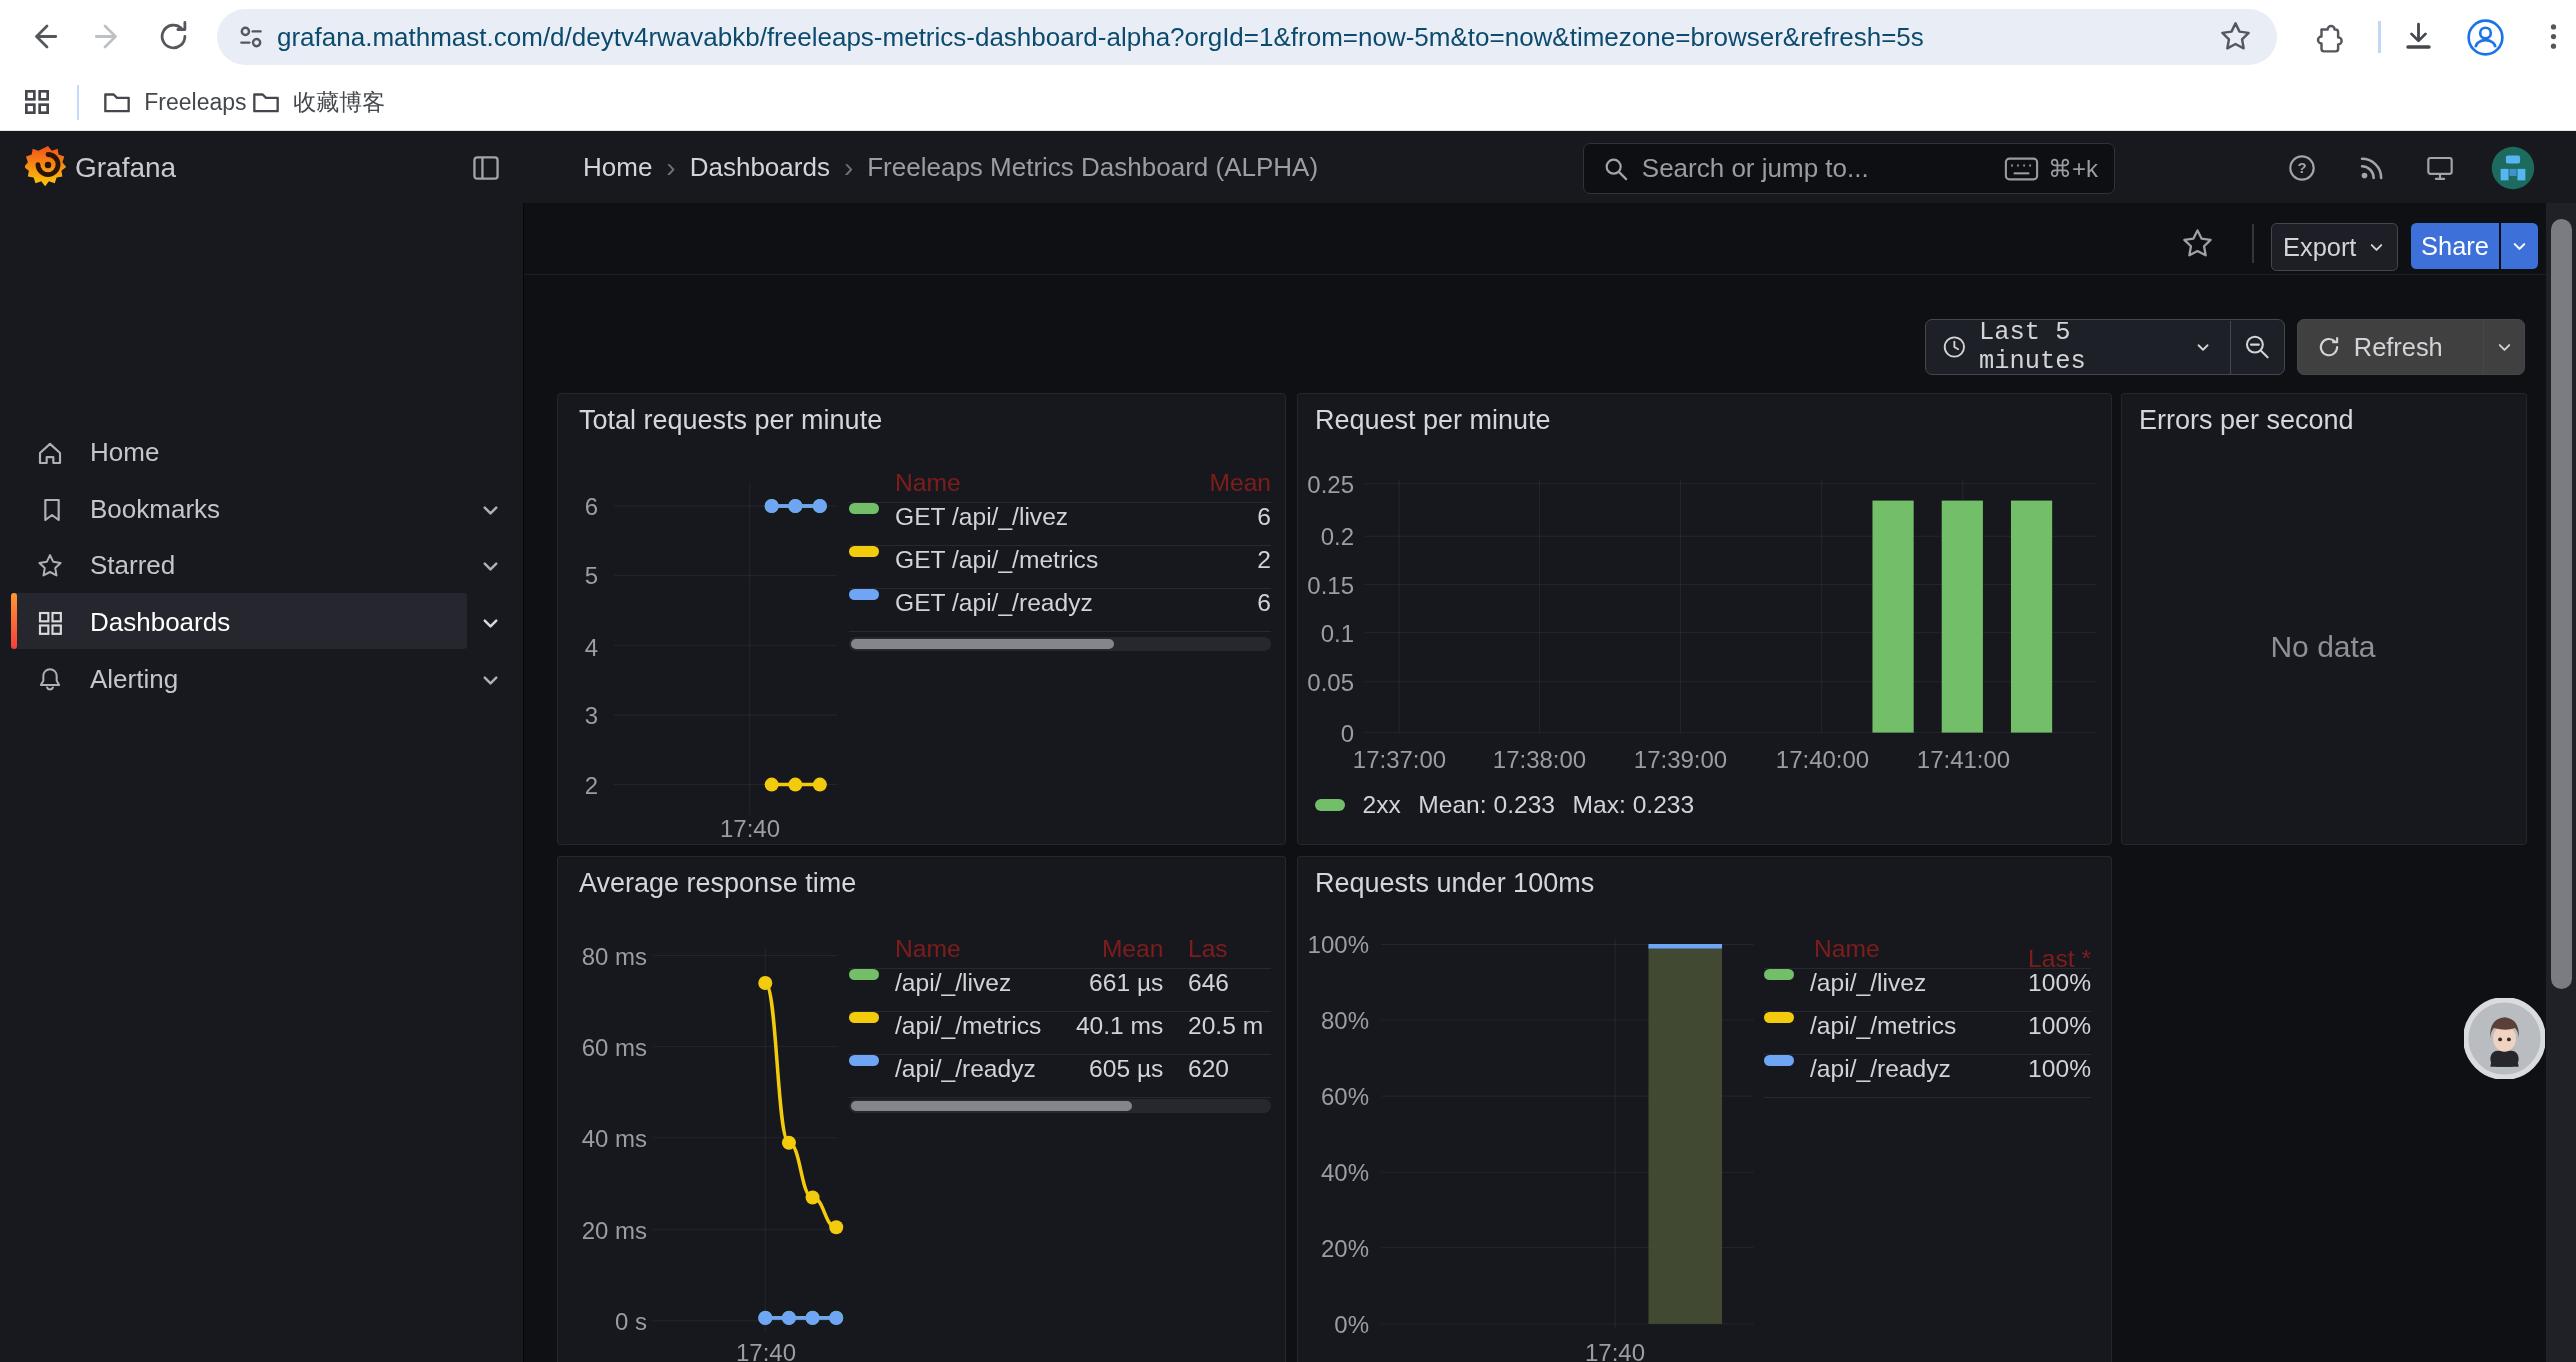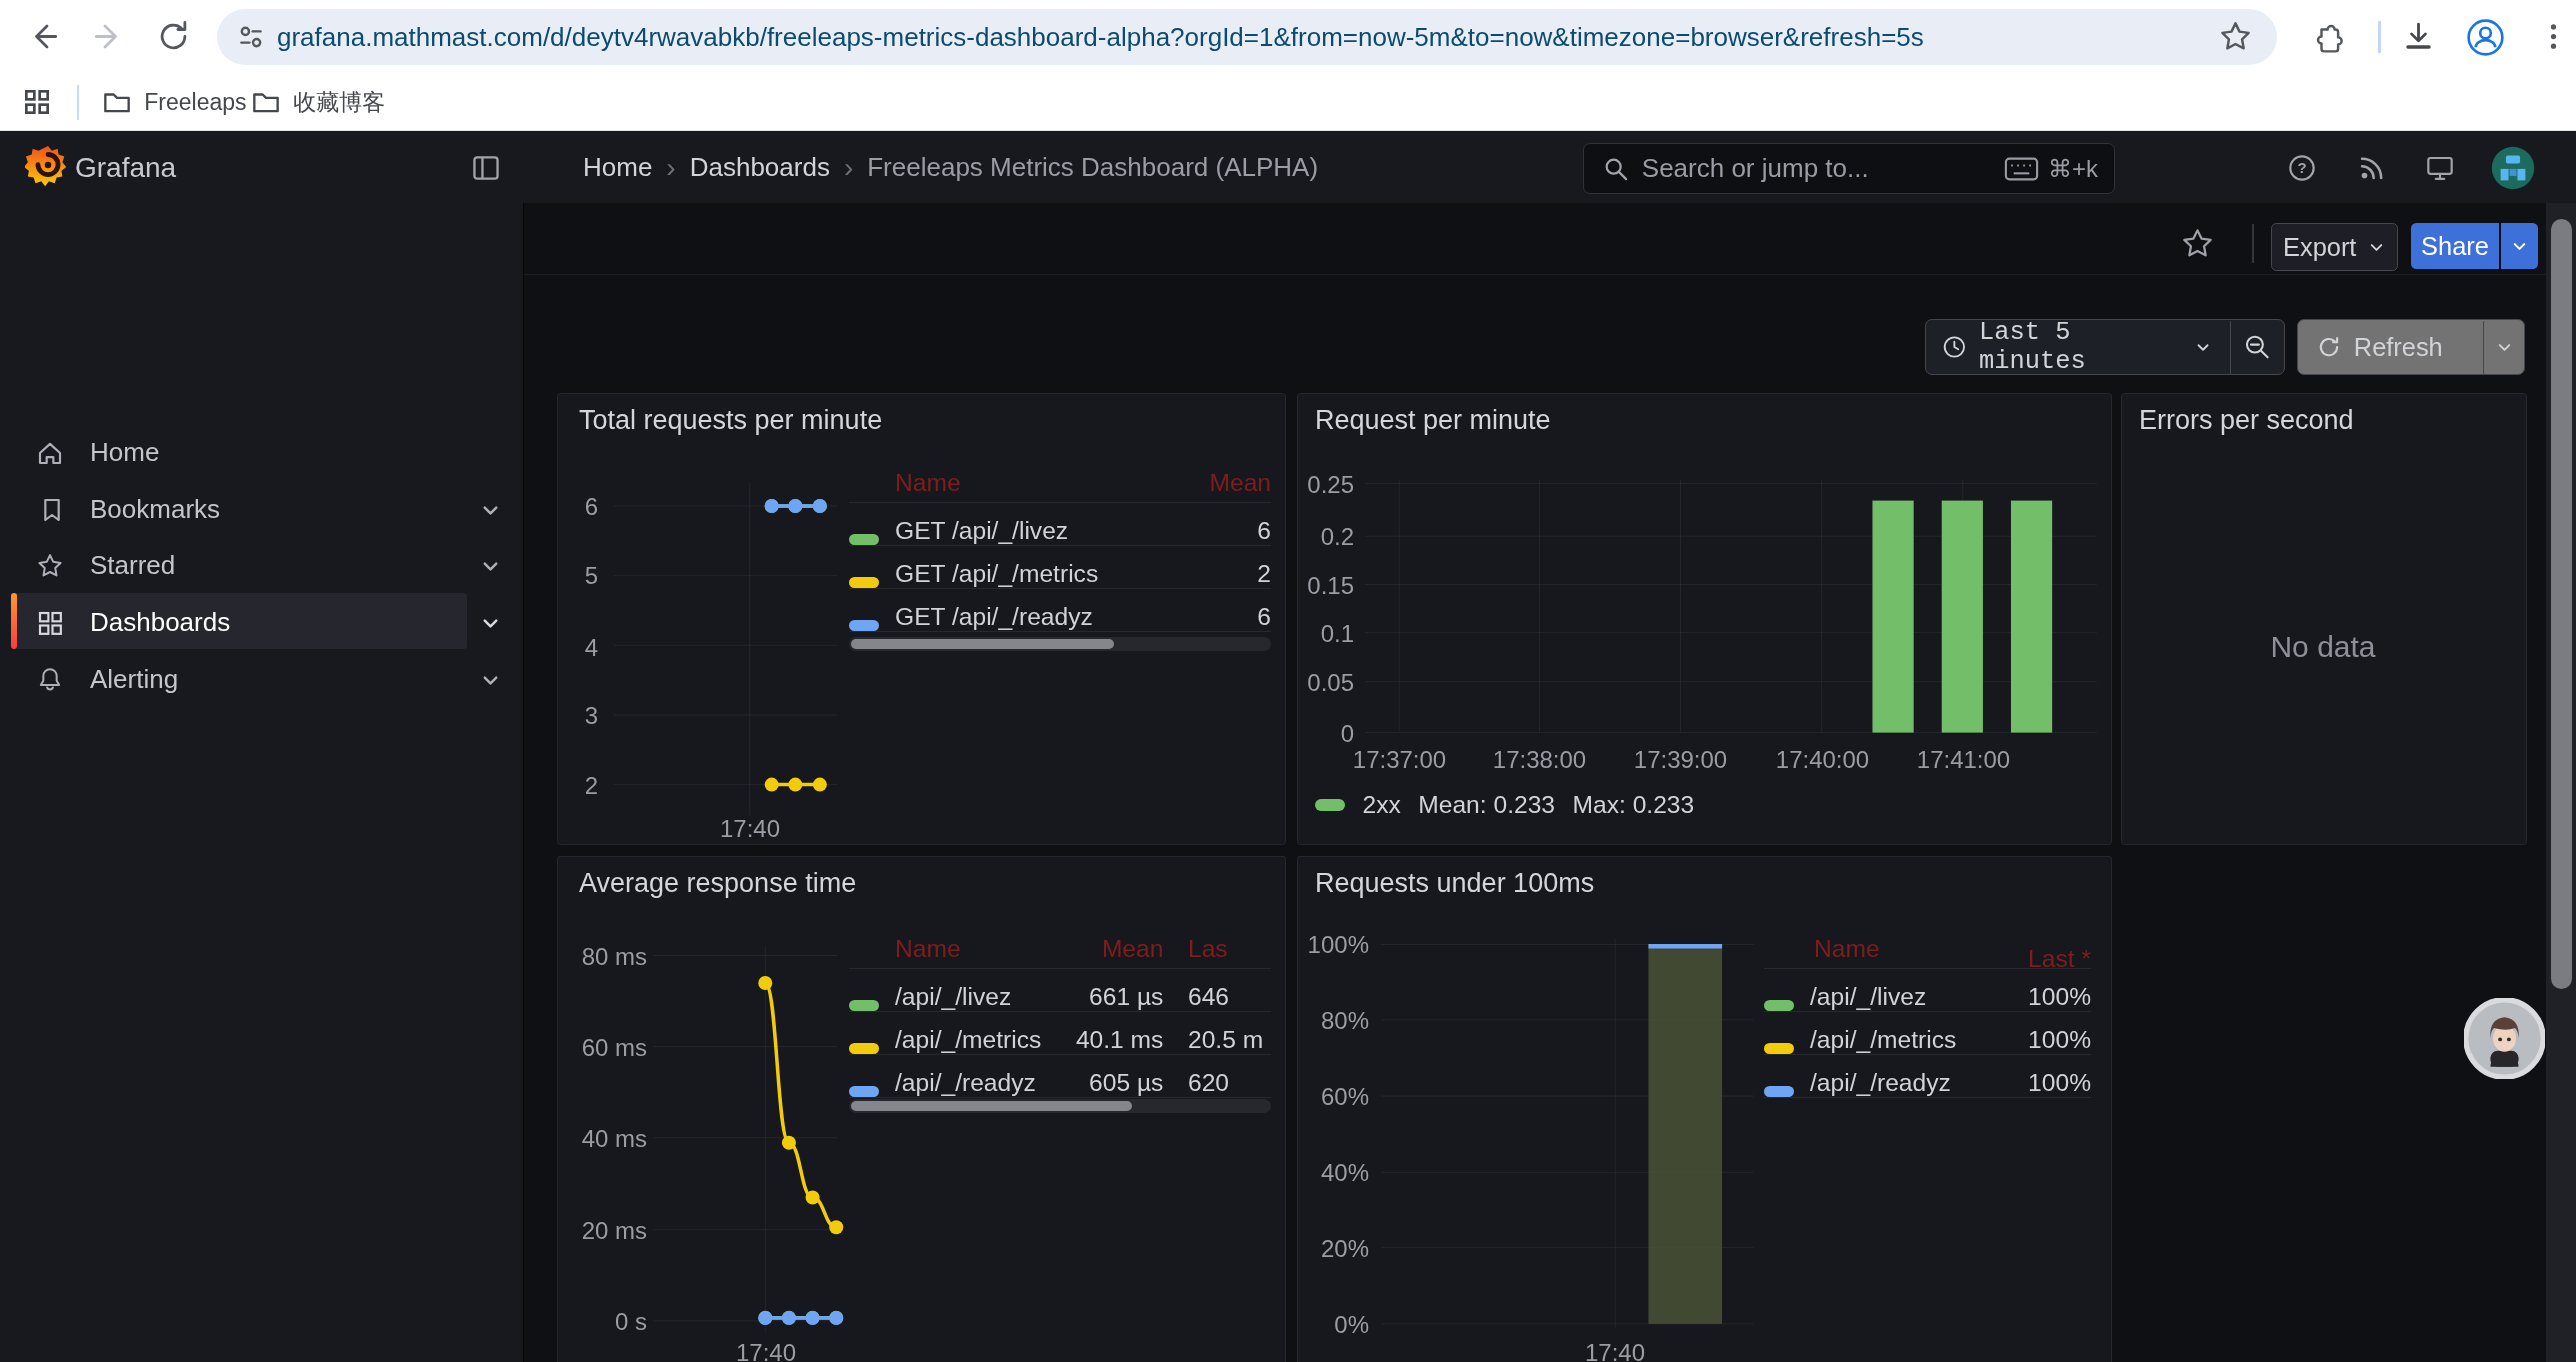--- a/index.html
+++ b/index.html
@@ -31,21 +31,21 @@
   
   #canvas{position:absolute;left:524px;top:203px;width:2052px;height:1159px;background:#0f1014;}
   .panel{position:absolute;background:#17181d;border:0.9px solid #25272d;border-radius:3.5px;}
   .ptitle{position:absolute;font-size:27px;font-weight:500;color:#d5d6db;white-space:nowrap;}
   .tick{position:absolute;font-size:24px;color:#9b9ca4;text-align:right;white-space:nowrap;}
   .xtick{position:absolute;font-size:24px;color:#9b9ca4;text-align:center;white-space:nowrap;}
   .btn{display:flex;align-items:center;justify-content:center;border-radius:5.3px;font-size:25.4px;font-weight:500;}
   
   .lgd{position:absolute;font-size:24.6px;color:#d2d3d8;}
   .lg-head{display:flex;align-items:center;height:39px;color:#7f1d1d;font-weight:500;border-bottom:0.9px solid #27292f;}
-  .lg-row{display:flex;align-items:flex-end;height:42px;border-bottom:0.9px solid #27292f;}
+  .lg-row{display:flex;align-items:flex-start;height:42px;border-bottom:0.9px solid #27292f;}
   .chip{width:30px;height:11.4px;border-radius:6.1px;margin-right:16px;flex:none;background:#888;}
   .lg-name{flex:1;white-space:nowrap;overflow:hidden;}
   .scrollx{position:absolute;height:14px;background:#26282d;border-radius:7px;}
   .scrollx .thumb{position:absolute;left:1.8px;top:1.8px;height:10.5px;background:#85868c;border-radius:5.3px;}
   .nodata{position:absolute;font-size:30px;color:#8e8f98;text-align:center;}
   .p2lgd{position:absolute;font-size:24.6px;color:#d2d3d8;white-space:nowrap;display:flex;align-items:center;}
   
   #vtrack{position:absolute;left:2546px;top:203px;width:30px;height:1159px;background:#202127;}
   #vthumb{position:absolute;left:2551px;top:219px;width:21px;height:770px;background:#7b7c81;border-radius:10.5px;}
 </style>
@@ -308,21 +308,21 @@
     <svg viewBox="0 0 24 24" width="19" height="19" style="margin-left:12.3px;">
         <path d="M6 9 l6 6 6-6" stroke="#d3d4d8" stroke-width="2.4" fill="none" stroke-linecap="round" stroke-linejoin="round"></path>
       </svg>
     <div style="width:0.9px;height:53px;background:#46474e;margin-left:17.5px;"></div>
     <svg viewBox="0 0 36 36" width="30" height="30" style="margin:0 12.3px;">
         <circle cx="15" cy="15" r="10" stroke="#d3d4d8" stroke-width="2.6" fill="none"></circle>
         <line x1="10" y1="15" x2="20" y2="15" stroke="#d3d4d8" stroke-width="2.6" stroke-linecap="round"></line>
         <line x1="23" y1="23" x2="31" y2="31" stroke="#d3d4d8" stroke-width="2.6" stroke-linecap="round"></line>
       </svg>
   </div>
-  <div class="abs" style="left:2297px;top:319px;width:226px;height:54px;background:#737373;border:0.9px solid #46474e;border-radius:7px;display:flex;align-items:center;">
+  <div class="abs" style="left:2297px;top:319px;width:226px;height:54px;background:#404040;border:0.9px solid #46474e;border-radius:7px;display:flex;align-items:center;">
     <svg viewBox="0 0 32 32" width="26" height="26" style="margin:0 12.3px 0 17.5px;">
         <path d="M26 16 a10 10 0 1 1 -3-7" stroke="#d3d4d8" stroke-width="2.6" fill="none" stroke-linecap="round"></path>
         <path d="M26 4 v6 h-6" stroke="#d3d4d8" stroke-width="2.6" fill="none" stroke-linejoin="round"></path>
       </svg>
     <span style="font-size:25.4px;font-weight:500;color:#d3d4d8;">Refresh</span>
     <div style="width:0.9px;height:53px;background:#46474e;margin-left:auto;"></div>
     <svg viewBox="0 0 24 24" width="19" height="19" style="margin:0 10.5px;">
         <path d="M6 9 l6 6 6-6" stroke="#d3d4d8" stroke-width="2.4" fill="none" stroke-linecap="round" stroke-linejoin="round"></path>
       </svg>
   </div>

